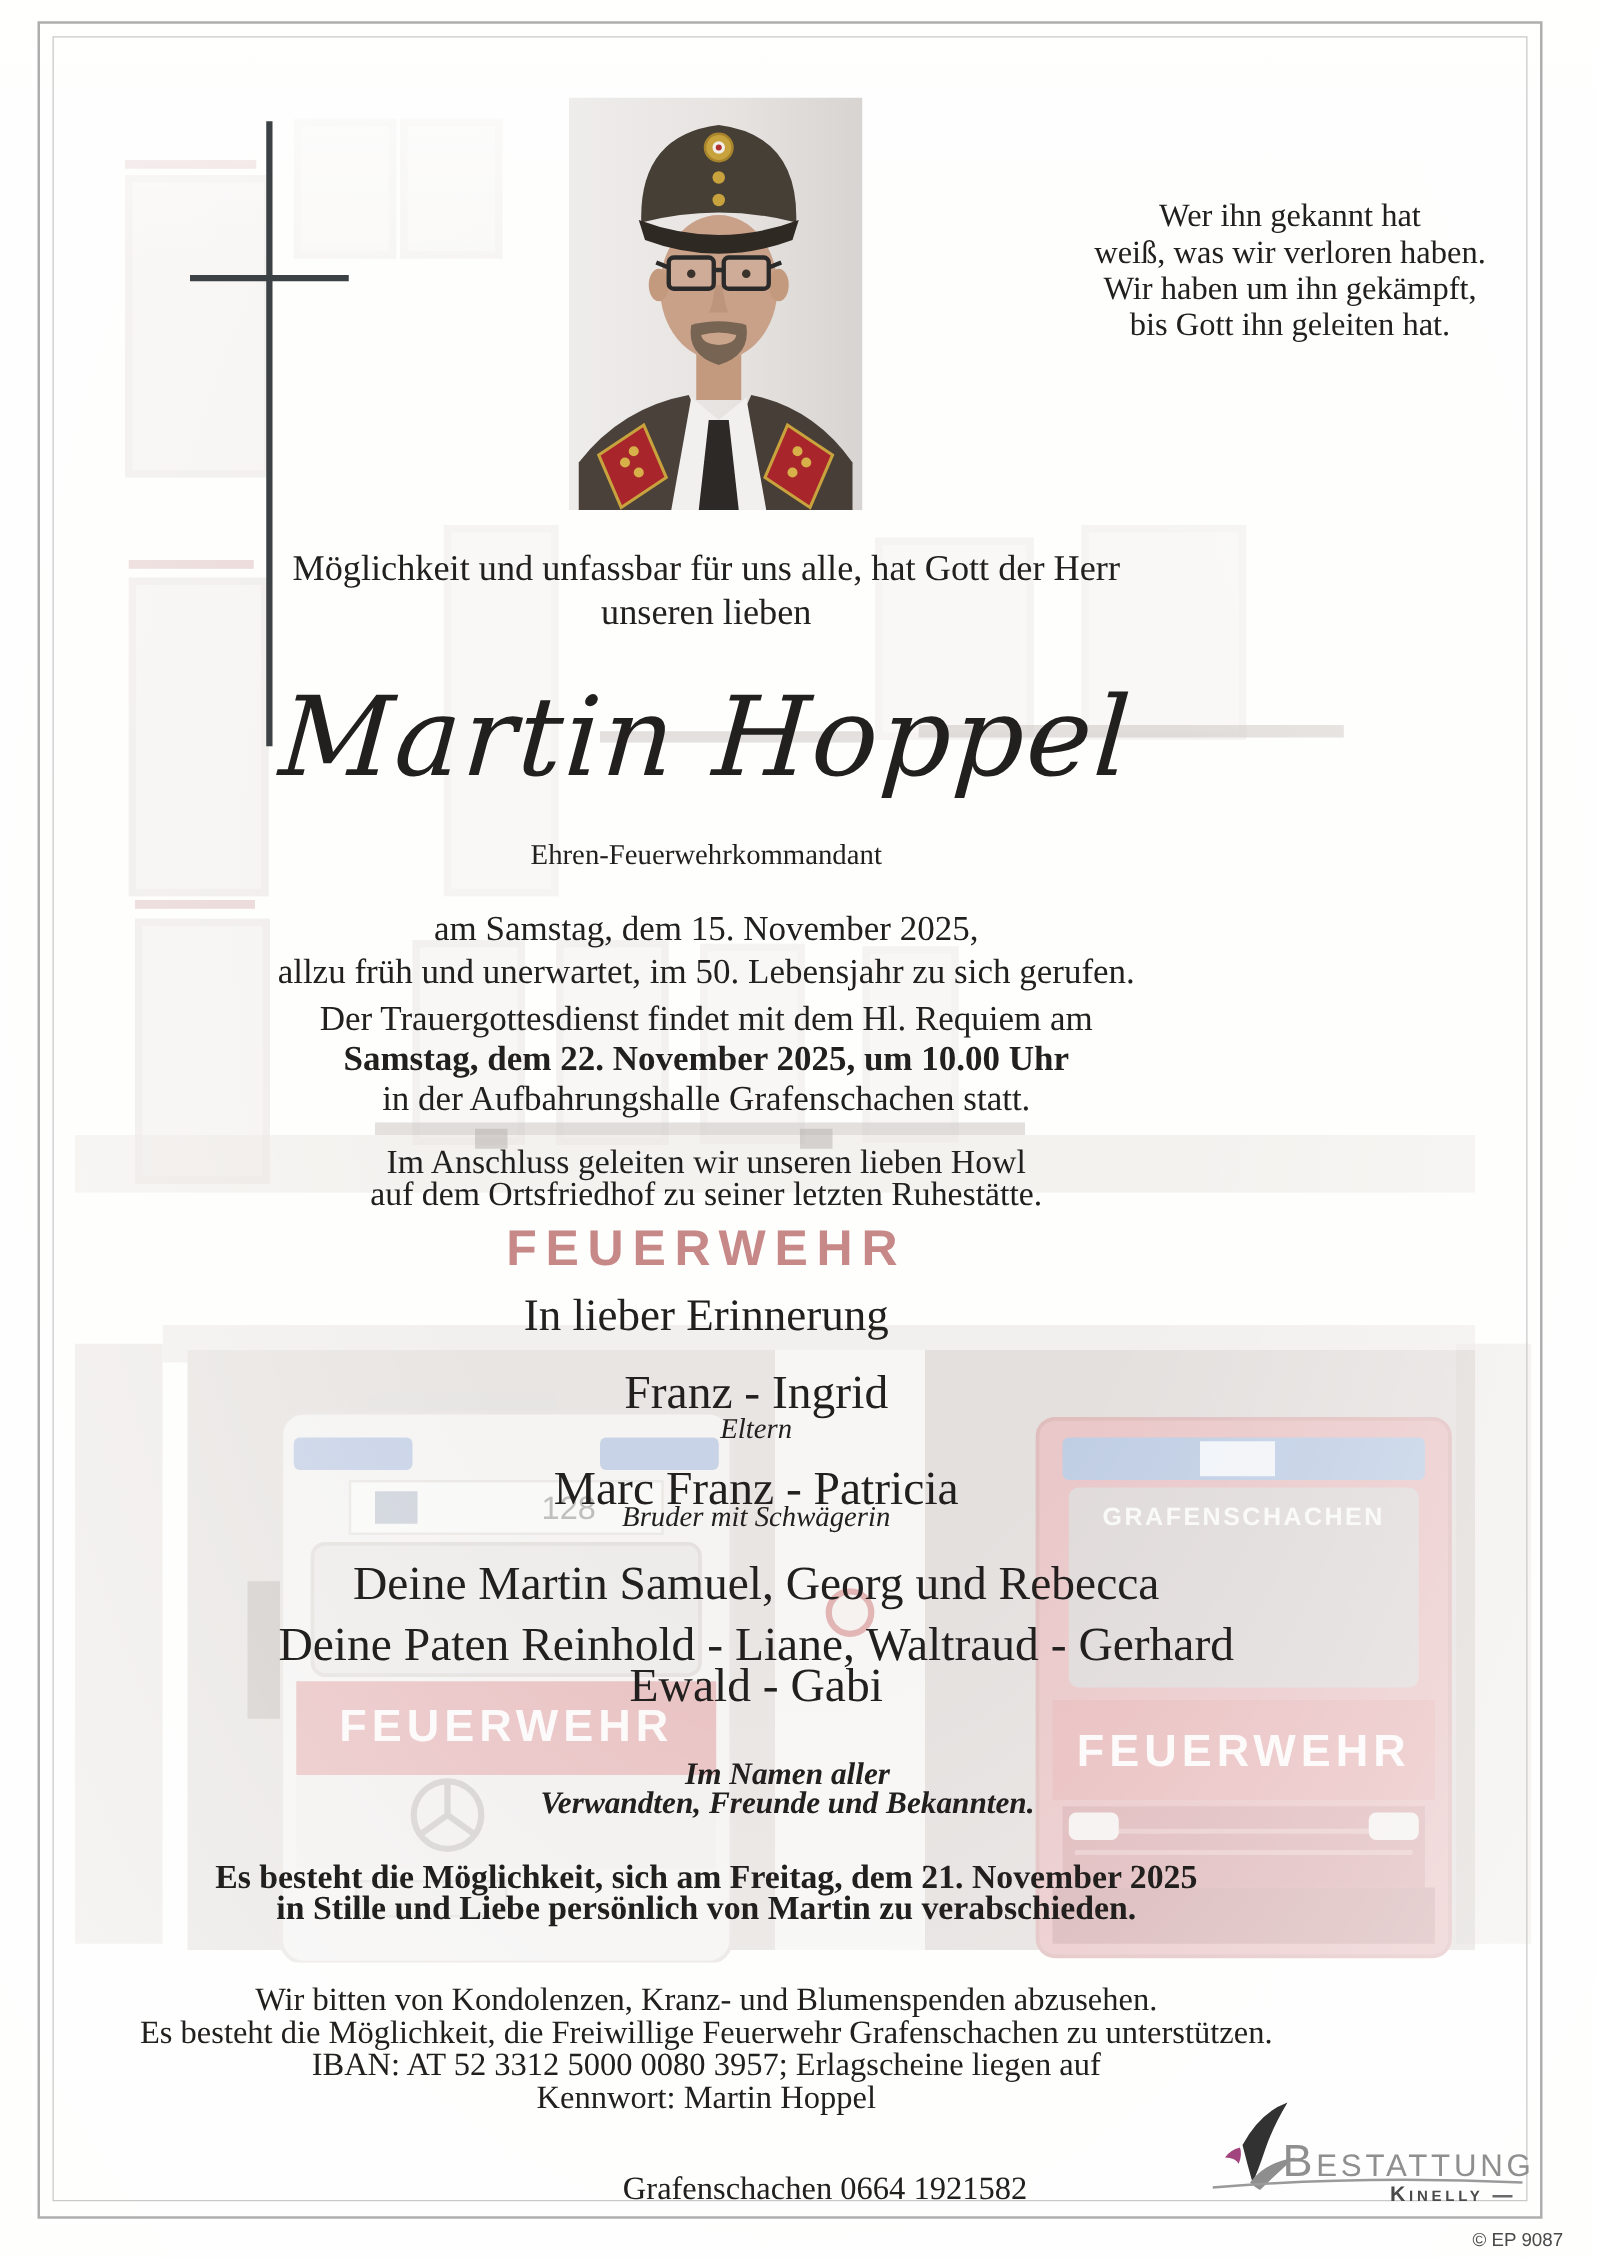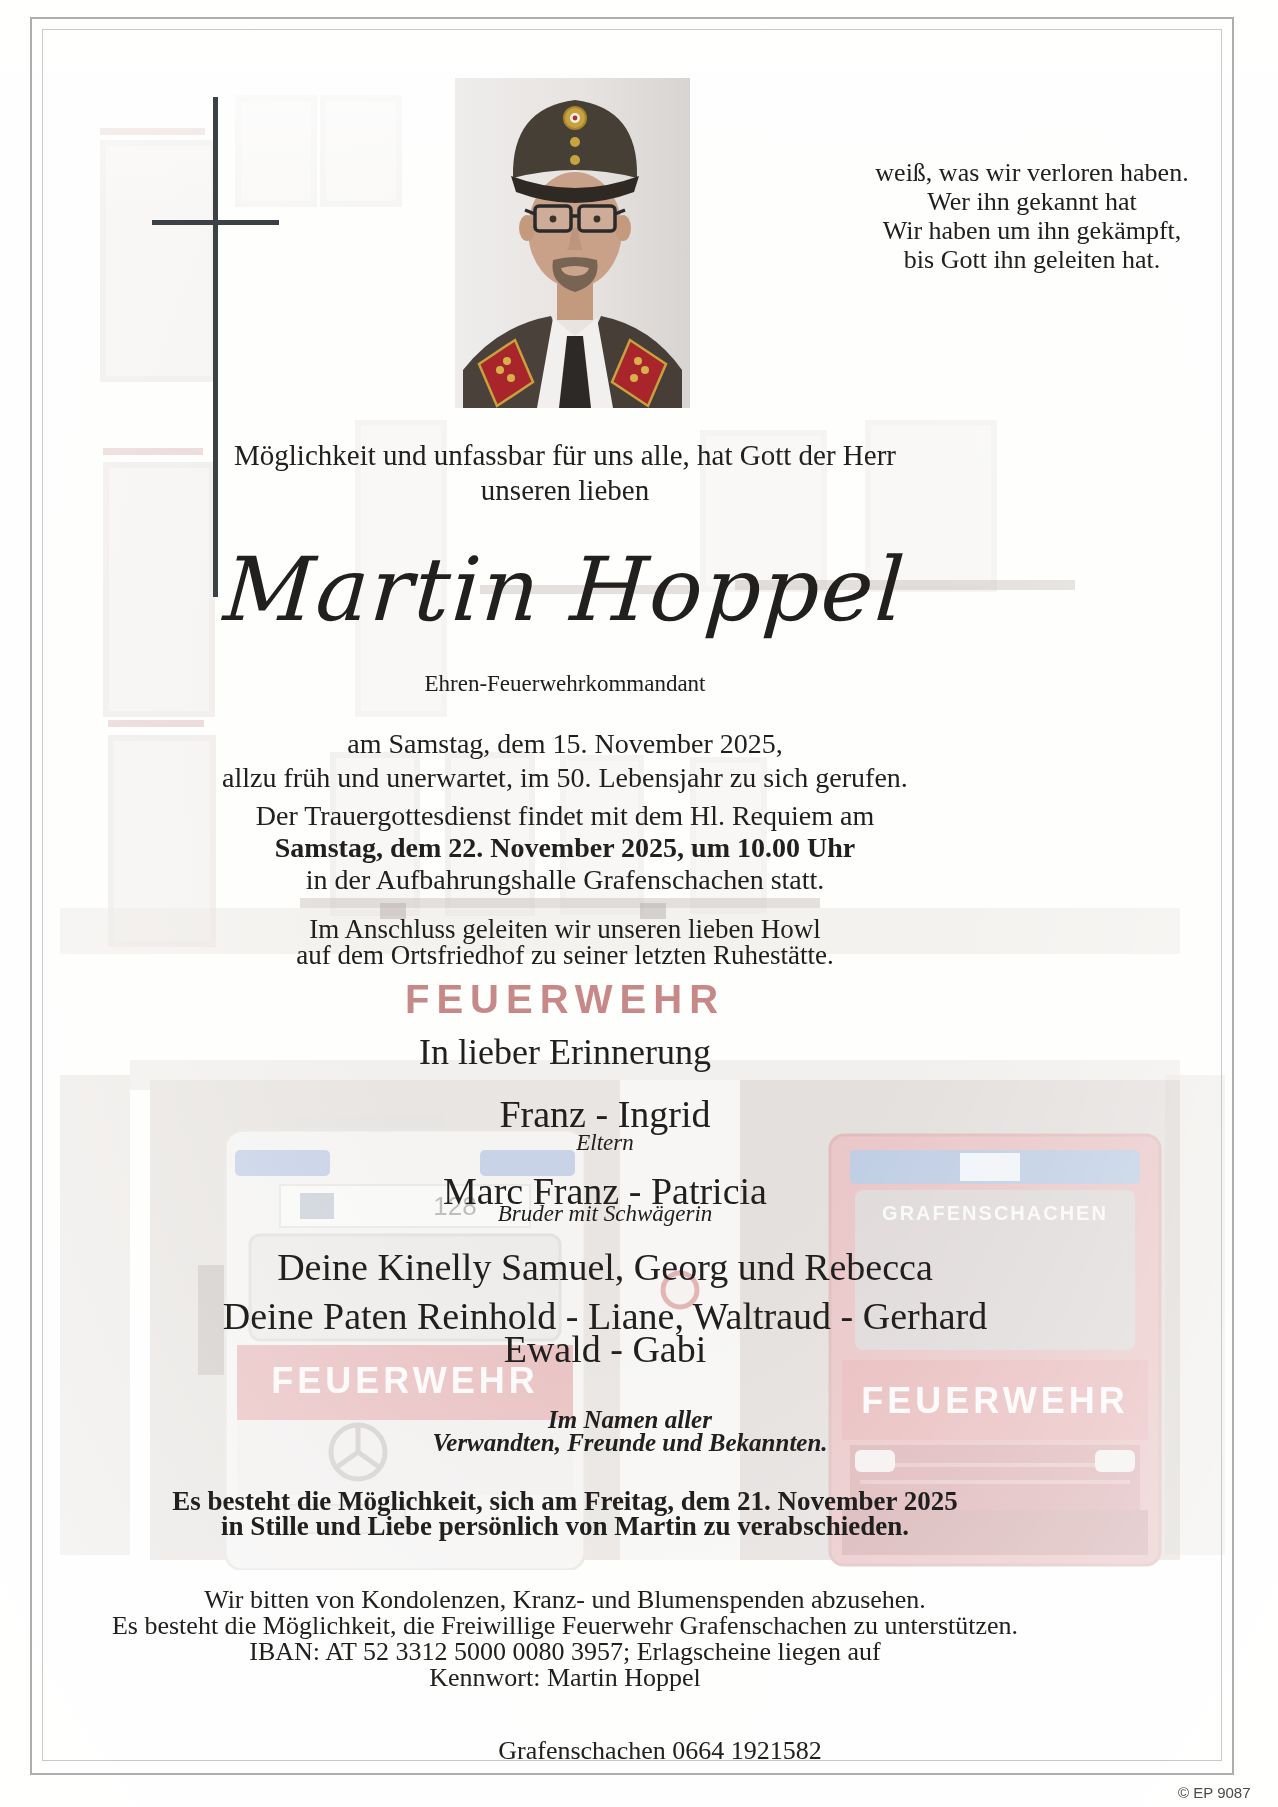--- a/index.html
+++ b/index.html
@@ -214,22 +214,22 @@
       <path d="M56,98 Q120,122 184,98 L179,114 Q120,136 61,114 Z" fill="#2e2923"></path>
       <circle cx="120" cy="40" r="11" fill="#c8a23c" stroke="#a8842d" stroke-width="2"></circle>
       <circle cx="120" cy="40" r="5" fill="#f2efe9"></circle>
       <circle cx="120" cy="40" r="2.4" fill="#b03030"></circle>
       <circle cx="120" cy="64" r="5" fill="#c8a23c"></circle>
       <circle cx="120" cy="82" r="5" fill="#c8a23c"></circle>
     </g>
   </svg>
 
   <div class="t quote">
+    <div>Wer ihn gekannt hat</div>
     <div>weiß, was wir verloren haben.</div>
-    <div>Wer ihn gekannt hat</div>
     <div>Wir haben um ihn gekämpft,</div>
     <div>bis Gott ihn geleiten hat.</div>
   </div>
 
   <div class="t intro c-main">
     <div>Möglichkeit und unfassbar für uns alle, hat Gott der Herr</div>
     <div>unseren lieben</div>
   </div>
 
   <div class="t name c-main">Martin Hoppel</div>
@@ -252,37 +252,50 @@
   </div>
 
   <div class="t watermark c-main">FEUERWEHR</div>
 
   <div class="t heading c-main">In lieber Erinnerung</div>
 
   <div class="t fam-n e1 c-fam">Franz - Ingrid</div>
   <div class="t fam-r r1 c-fam">Eltern</div>
   <div class="t fam-n e2 c-fam">Marc Franz - Patricia</div>
   <div class="t fam-r r2 c-fam">Bruder mit Schwägerin</div>
-  <div class="t fam-n e3 c-fam">Deine Kinelly Samuel, Georg und Rebecca</div>
+  <div class="t fam-n e3 c-fam">Deine Martin Samuel, Georg und Rebecca</div>
   <div class="t fam-n e4 c-fam">Deine Paten Reinhold - Liane, Waltraud - Gerhard</div>
   <div class="t fam-n e4b c-fam">Ewald - Gabi</div>
 
   <div class="t closing close1 c-close">Im Namen aller</div>
   <div class="t closing close2 c-close">Verwandten, Freunde und Bekannten.</div>
 
   <div class="t farewell c-main">
     <div>Es besteht die Möglichkeit, sich am Freitag, dem 21. November 2025</div>
     <div>in Stille und Liebe persönlich von Martin zu verabschieden.</div>
   </div>
 
   <div class="t condolence c-main">
     <div>Wir bitten von Kondolenzen, Kranz- und Blumenspenden abzusehen.</div>
     <div>Es besteht die Möglichkeit, die Freiwillige Feuerwehr Grafenschachen zu unterstützen.</div>
     <div>IBAN: AT 52 3312 5000 0080 3957; Erlagscheine liegen auf</div>
     <div>Kennwort: Martin Hoppel</div>
   </div>
 
   <div class="t footer2 c-foot">Grafenschachen 0664 1921582</div>
 
+  <div class="logo">
+    <svg class="logo-bird" width="60" height="80" viewBox="0 0 60 80">
+      <path d="M14,38 Q6,40 2,46 Q10,46 13,51 Q16,44 14,38 Z" fill="#a2457e"></path>
+      <path d="M16,36 Q30,10 52,2 Q40,22 34,40 Q28,58 24,66 Q20,52 16,36 Z" fill="#323232"></path>
+      <path d="M22,66 Q34,50 58,46 Q40,62 30,72 Q26,70 22,66 Z" fill="#8e8e8e"></path>
+    </svg>
+    <div class="logo-brand">Bestattung</div>
+    <svg style="position:absolute;left:10px;top:76px;" width="250" height="14" viewBox="0 0 250 14">
+      <path d="M0,10 Q120,0 248,6" fill="none" stroke="#9a9a9a" stroke-width="2"></path>
+    </svg>
+    <div class="logo-sub">Kinelly</div>
+    <div class="logo-dash"></div>
+  </div>
 
   <div class="copyright">© EP 9087</div>
 
 </div>
 
 </body></html>

